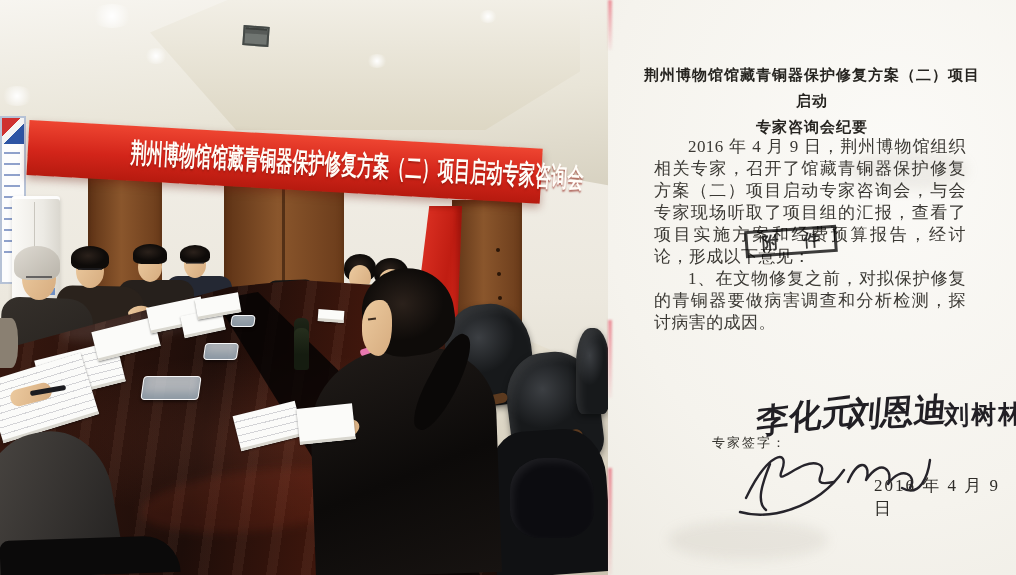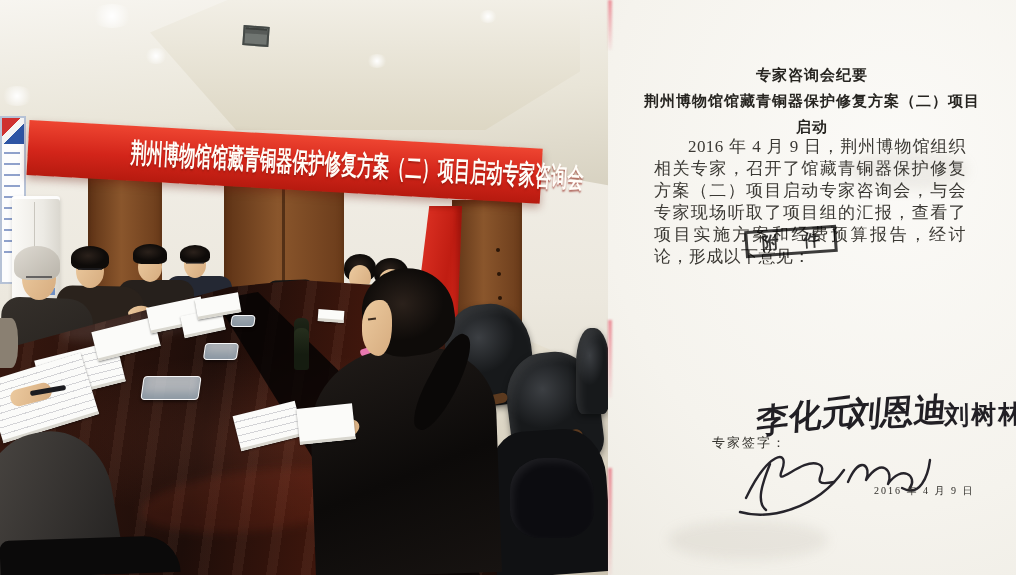--- a/index.html
+++ b/index.html
@@ -85,21 +85,21 @@
   .stamp{left:137px;top:228px;width:92px;height:27px;border:3px solid #1a1a1a;
        transform:rotate(-4deg);text-align:center;line-height:21px;font-weight:bold;
        font-size:17px;letter-spacing:10px;color:#141414;padding-left:10px;
        opacity:.85;mix-blend-mode:multiply;}
   .sig-label{left:104px;top:434px;font-size:13px;letter-spacing:2px;color:#35332e;}
   .sig{color:#211f24;font-weight:bold;white-space:nowrap;}
   .sig-1{left:148px;top:394px;font-size:33px;transform:rotate(-7deg) skewX(-10deg);}
   .sig-2{left:240px;top:390px;font-size:33px;transform:rotate(-3deg) skewX(-8deg);}
   .sig-3{left:336px;top:398px;font-size:25px;letter-spacing:2px;transform:rotate(-1deg);font-weight:800;}
   .scribble{stroke:#26242b;stroke-width:2.4;fill:none;stroke-linecap:round;stroke-linejoin:round;}
-  .doc-date{left:266px;top:484px;font-size:10px;letter-spacing:2px;color:#2e2c28;}
+  .doc-date{left:266px;top:474px;font-size:17px;letter-spacing:2px;color:#2e2c28;}
 </style>
 </head>
 <body>
 
 <div class="stage">
 
   <div class="photo">
     <div class="wall"></div>
     <div class="ceiling">
       <div class="recess"></div>
@@ -224,26 +224,27 @@
   </div>
 
   <div class="doc">
     <div class="edge-mark" style="top:0;height:50px;"></div>
     <div class="edge-mark" style="top:320px;height:78px;"></div>
     <div class="edge-mark" style="top:468px;height:107px;"></div>
     <div class="smudge" style="left:240px;top:150px;width:120px;height:40px;"></div>
     <div class="smudge" style="left:60px;top:520px;width:160px;height:40px;"></div>
 
     <div class="doc-title">
+      <span style="position:static;display:block;">荆州博物馆馆藏青铜器保护修复方案（二）项目启动</span>
       <span style="position:static;display:block;">专家咨询会纪要</span>
-      <span style="position:static;display:block;">荆州博物馆馆藏青铜器保护修复方案（二）项目启动</span>
     </div>
 
     <div class="doc-body">
       <p>2016 年 4 月 9 日，荆州博物馆组织相关专家，召开了馆藏青铜器保护修复方案（二）项目启动专家咨询会，与会专家现场听取了项目组的汇报，查看了项目实施方案和经费预算报告，经讨论，形成以下意见：</p>
+      <p>1、在文物修复之前，对拟保护修复的青铜器要做病害调查和分析检测，探讨病害的成因。</p>
     </div>
 
     <div class="stamp">附 件</div>
 
     <div class="sig-label">专家签字：</div>
     <div class="sig sig-1">李化元</div>
     <div class="sig sig-2">刘恩迪</div>
     <div class="sig sig-3">刘树林</div>
 
     <svg style="left:128px;top:444px;" width="112" height="76" viewBox="0 0 112 76">

